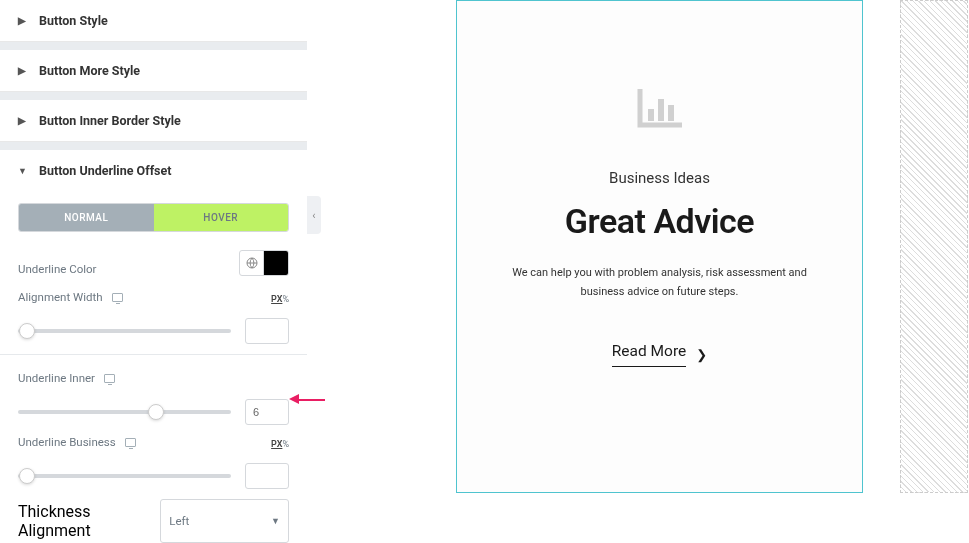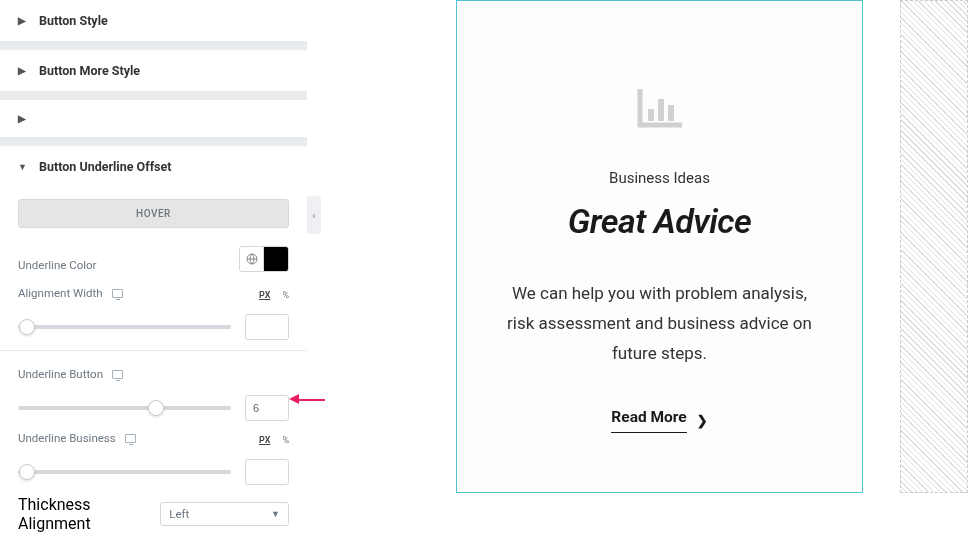--- a/index.html
+++ b/index.html
@@ -9,56 +9,56 @@
 .gap { height: 8px; background: #e9ecef; }
 .section { background: #fff; border-bottom: 1px solid #e8e8e8; }
 .section-header { display: flex; align-items: center; padding: 13px 18px; cursor: pointer; font-size: 12.5px; font-weight: 700; color: #333; }
 .caret { width: 7px; display: inline-block; margin-right: 14px; font-size: 10px; color: #555; }
 .caret-down { font-size: 9px; }
 
 .section-body { padding: 12px 18px; background: #fff; }
 .tab-toggle { display: flex; border: 1px solid #d5d8dc; border-radius: 3px; overflow: hidden; margin-bottom: 18px; }
 .tab-toggle div { flex: 1; text-align: center; padding: 8px 0; font-size: 10px; font-weight: 500; letter-spacing: 0.5px; cursor: pointer; }
 .tab-active { background: #a4afb7; color: #fff; }
-.tab-inactive { background: #e5e5e5; color: #6d7882; }
+.tab-inactive { background: #bef264; color: #6d7882; }
 
 .control-row { display: flex; align-items: flex-end; justify-content: space-between; margin-bottom: 14px; font-size: 11.5px; color: #6d7882; }
 .color-swatch-wrap { display: flex; border: 1px solid #d5d8dc; border-radius: 3px; overflow: hidden; }
 .globe-btn { width: 24px; height: 24px; display: flex; align-items: center; justify-content: center; border-right: 1px solid #d5d8dc; font-size: 12px; color: #888; }
 .color-swatch { width: 24px; height: 24px; }
 
-.unit-toggle { font-size: 9px; color: #6d7882; display: flex; gap: 12px; }
+.unit-toggle { font-size: 9px; color: #6d7882; display: flex; gap: 0; }
 .unit-active { text-decoration: underline; color: #444; font-weight: 600; }
 
 .slider-row { display: flex; align-items: center; gap: 14px; margin-bottom: 10px; }
 .slider-track { position: relative; flex: 1; height: 4px; background: #d5d8dc; border-radius: 2px; }
 .slider-thumb { position: absolute; top: 50%; width: 16px; height: 16px; background: #fff; border: 1px solid #ccc; border-radius: 50%; transform: translate(-50%, -50%); box-shadow: 0 1px 3px rgba(0,0,0,0.15); }
 .num-input { width: 44px; height: 26px; border: 1px solid #d5d8dc; border-radius: 3px; font-size: 11px; text-align: left; padding: 0 7px; color: #666; }
 
 .select-wrap { display: flex; align-items: center; justify-content: space-between; margin-top: 10px; }
-.select-box { width: 134px; height: 24px; border: 1px solid #d5d8dc; border-radius: 3px; display: flex; align-items: center; justify-content: space-between; padding: 0 8px; font-size: 11.5px; color: #6d7882; }
+.select-box { width: 134px; height: 44px; border: 1px solid #d5d8dc; border-radius: 3px; display: flex; align-items: center; justify-content: space-between; padding: 0 8px; font-size: 11.5px; color: #6d7882; }
 
 .resp-icon { display: inline-block; width: 11px; height: 9px; border: 1.2px solid #a4afb7; border-radius: 1px; position: relative; margin-left: 6px; vertical-align: middle; }
 .resp-icon::after { content: ""; position: absolute; bottom: -3px; left: 3px; width: 4px; height: 1.2px; background: #a4afb7; }
 
 .hr-sep { height: 1px; background: #e6e9ec; margin: 10px -18px 16px; }
 
 .collapse-tab { position: absolute; left: 307px; top: 196px; width: 14px; height: 38px; background: #eef0f3; border-radius: 0 4px 4px 0; display: flex; align-items: center; justify-content: center; font-size: 11px; color: #888; cursor: pointer; }
 
 .arrow { position: absolute; left: 289px; top: 394px; color: #e91e63; }
 .arrow-line { position: absolute; left: 8px; top: 5px; width: 28px; height: 1.5px; background: #e91e63; }
 .arrow-head { position: absolute; left: 0; top: 0; width: 0; height: 0; border-right: 10px solid #e91e63; border-top: 5.5px solid transparent; border-bottom: 5.5px solid transparent; }
 
 .canvas { position: absolute; left: 456px; top: 0; }
 .card { position: absolute; left: 0; top: 0; width: 407px; height: 493px; border: 1px solid #4fc4cf; background: #fdfdfd; display: flex; flex-direction: column; align-items: center; padding-top: 84px; }
 .chart-icon { margin-bottom: 34px; }
 .kicker { font-size: 15px; color: #333; margin-bottom: 14px; }
-.card-title { font-size: 34px; font-weight: 600; color: #1a1a1a; letter-spacing: -0.5px; margin-bottom: 38px; font-style: italic; }
-.card-desc { font-size: 17px; color: #333; text-align: center; line-height: 1.75; padding: 0 40px; margin-bottom: 40px; }
-.read-more-wrap { display: flex; align-items: center; gap: 10px; font-weight: bold; }
+.card-title { font-size: 34px; font-weight: 600; color: #1a1a1a; letter-spacing: -0.5px; margin-bottom: 22px; }
+.card-desc { font-size: 11px; color: #333; text-align: center; line-height: 1.75; padding: 0 40px; margin-bottom: 40px; }
+.read-more-wrap { display: flex; align-items: center; gap: 10px; }
 .read-more { font-size: 15.5px; color: #1a1a1a; border-bottom: 1.5px solid #1a1a1a; padding-bottom: 6px; cursor: pointer; }
 .rm-chevron { font-size: 13px; color: #1a1a1a; }
 
 .placeholder-card { position: absolute; left: 444px; top: 0; width: 68px; height: 493px; background: repeating-linear-gradient(45deg, transparent, transparent 3px, #ddd 3px, #ddd 4px); border: 1px dashed #ccc; }
 </style>
 </head>
 <body>
 
 <div class="sidebar">
 
@@ -74,32 +74,34 @@
     <div class="section-header">
       <span class="caret">▶</span>
       <span>Button More Style</span>
     </div>
   </div>
   <div class="gap"></div>
 
   <div class="section">
     <div class="section-header">
       <span class="caret">▶</span>
+      <span>Button Inner Border Style</span>
     </div>
   </div>
   <div class="gap"></div>
 
   <div class="section">
     <div class="section-header">
       <span class="caret caret-down">▼</span>
       <span>Button Underline Offset</span>
     </div>
 
     <div class="section-body">
       <div class="tab-toggle">
+        <div class="tab-active">NORMAL</div>
         <div class="tab-inactive">HOVER</div>
       </div>
 
       <div class="control-row">
         <span>Underline Color</span>
         <div class="color-swatch-wrap">
           <div class="globe-btn">
             <svg width="12" height="12" viewBox="0 0 24 24" fill="none" stroke="#888" stroke-width="2">
                 <circle cx="12" cy="12" r="10"></circle>
                 <path d="M2 12h20M12 2a15 15 0 010 20M12 2a15 15 0 000 20"></path>
@@ -123,21 +125,21 @@
         <div class="slider-track">
           <div class="slider-thumb" style="left:4%"></div>
         </div>
         <input class="num-input" value="" style="">
       </div>
 
       <div class="hr-sep"></div>
 
       <div class="control-row">
         <span>
-          <span>Underline Button</span>
+          <span>Underline Inner</span>
           <span class="resp-icon"></span>
         </span>
       </div>
       <div class="slider-row">
         <div class="slider-track">
           <div class="slider-thumb" style="left:65%"></div>
         </div>
         <input class="num-input" value="6" style="">
       </div>
 

